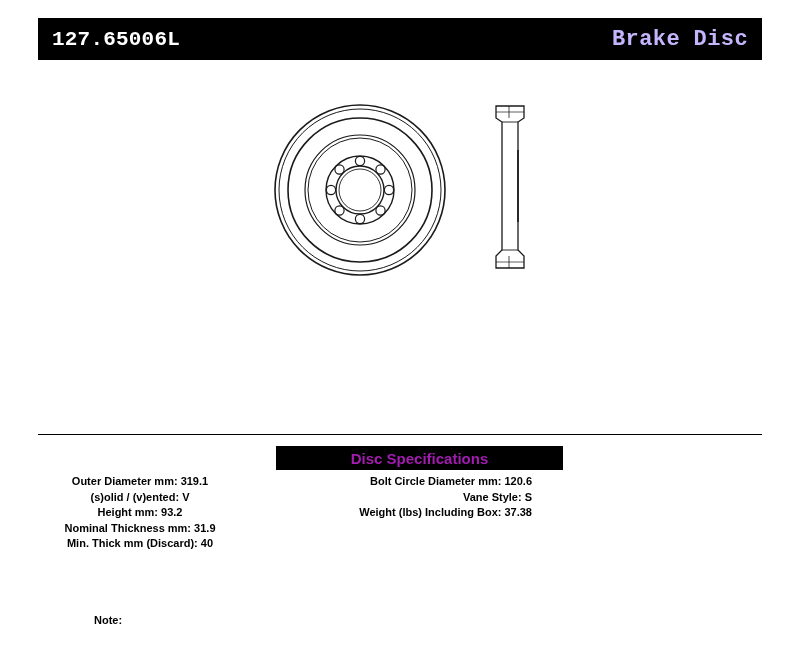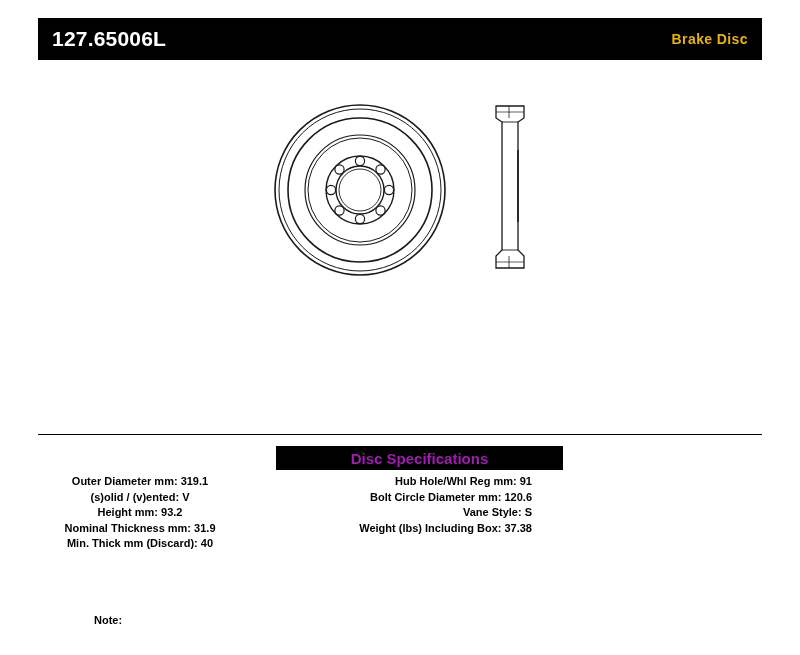--- a/index.html
+++ b/index.html
@@ -22,30 +22,31 @@
     left: 38px;
     top: 18px;
     width: 724px;
     height: 42px;
     background: #000000;
     display: flex;
     align-items: center;
     justify-content: space-between;
     box-sizing: border-box;
     padding: 0 14px;
+    font-family: Liberation Mono, monospace;
   }
   .part-number {
     color: #ffffff;
     font-size: 21px;
     font-weight: bold;
     letter-spacing: 0.2px;
   }
   .product-type {
-    color: #eab308;
-    font-size: 14px;
+    color: #c4b5fd;
+    font-size: 22px;
     font-weight: bold;
     letter-spacing: 0.4px;
   }
 
   
   .drawing-area {
     position: absolute;
     left: 38px;
     top: 70px;
     width: 724px;
@@ -199,21 +200,20 @@
 
 <div class="spec-columns">
   <div class="spec-col col-left">
     <div class="spec-line">Outer Diameter mm: 319.1</div>
     <div class="spec-line">(s)olid / (v)ented: V</div>
     <div class="spec-line">Height mm: 93.2</div>
     <div class="spec-line">Nominal Thickness mm: 31.9</div>
     <div class="spec-line">Min. Thick mm (Discard): 40</div>
   </div>
   <div class="spec-col col-mid">
-    <div class="spec-line">Hub Hole/Whl Reg mm: 91</div>
     <div class="spec-line">Bolt Circle Diameter mm: 120.6</div>
     <div class="spec-line">Vane Style: S</div>
     <div class="spec-line">Weight (lbs) Including Box: 37.38</div>
   </div>
 </div>
 
 <div class="note-row">
   <div class="note-label">Note:</div>
 </div>
 

